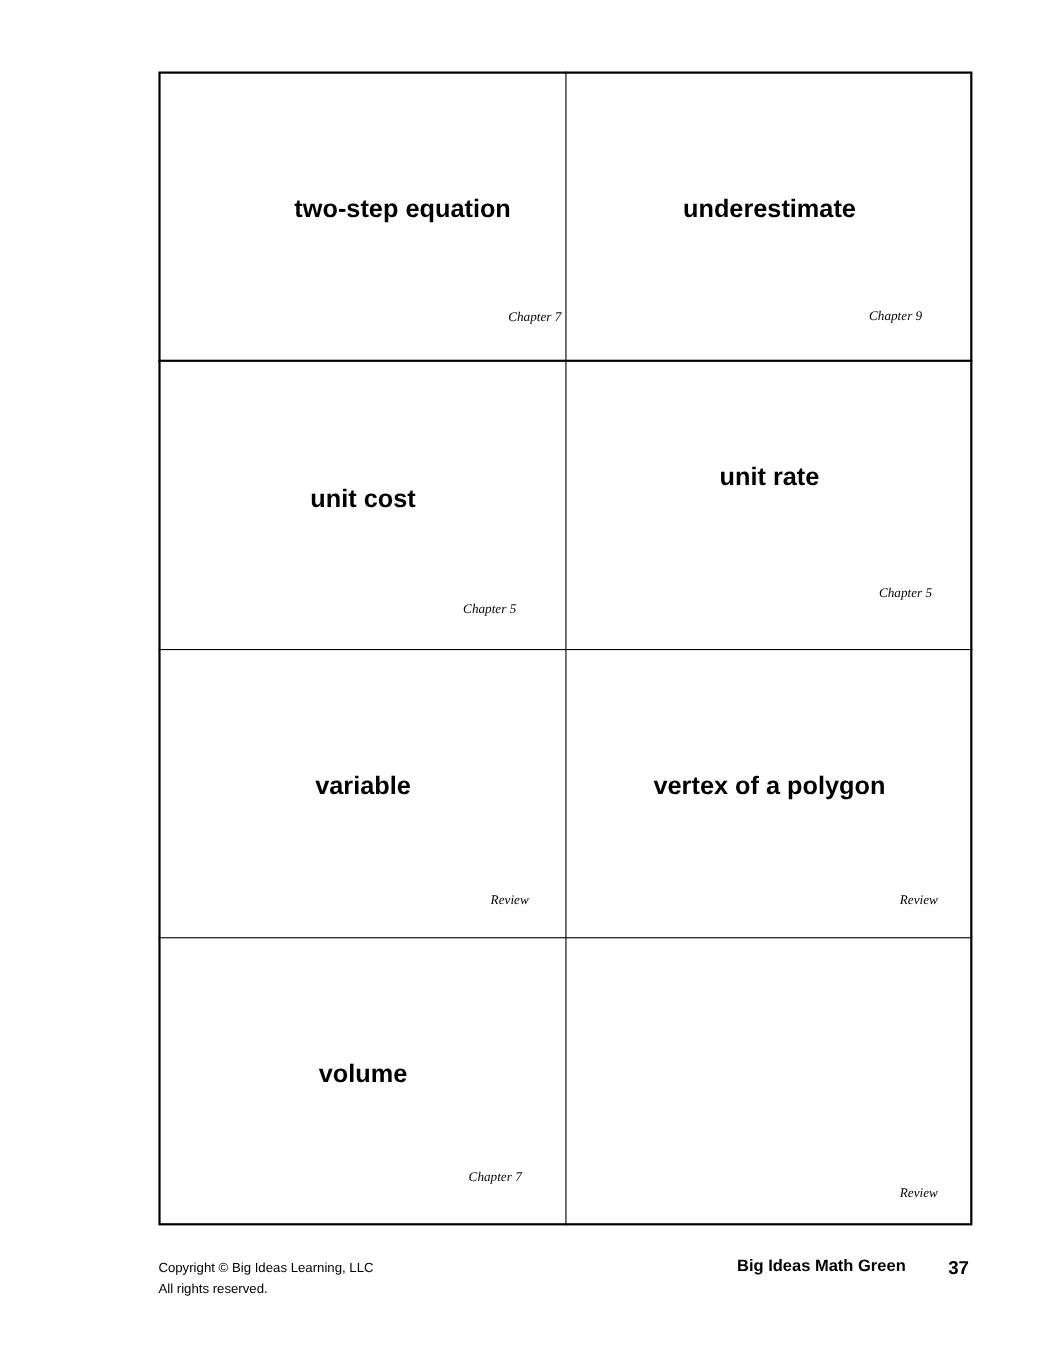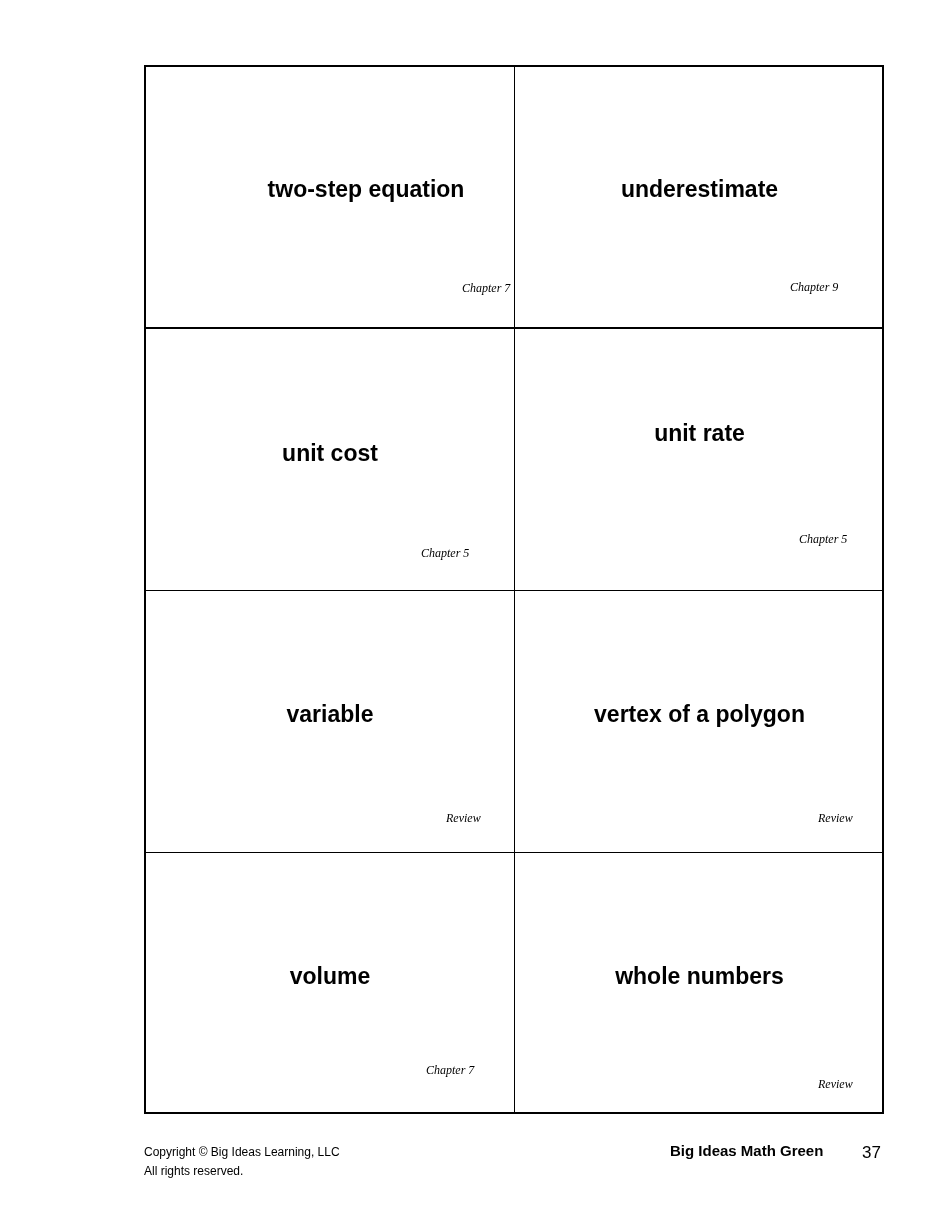--- a/index.html
+++ b/index.html
@@ -5,21 +5,21 @@
   html, body { margin: 0; padding: 0; background: #fff; }
   body { width: 950px; height: 1230px; position: relative; font-family: "Liberation Sans", sans-serif; color: #000; }
   .grid { position: absolute; left: 144px; top: 65px; width: 740px; height: 1049px; border: 2px solid #000; box-sizing: border-box; }
   .vline { position: absolute; left: 514px; top: 65px; width: 1px; height: 1049px; background: #000; }
   .hline { position: absolute; left: 144px; width: 740px; background: #000; }
   .card { position: absolute; }
   .term { position: absolute; left: 0; right: 0; text-align: center; font-weight: bold; font-size: 23px; white-space: nowrap; }
   .chap { position: absolute; font-family: "Liberation Serif", serif; font-style: italic; font-size: 12px; white-space: nowrap; }
   .foot { position: absolute; font-size: 12px; }
   .brand { position: absolute; font-weight: bold; font-size: 15px; }
-  .pagenum { position: absolute; font-weight: normal; font-size: 17px; }
+  .pagenum { position: absolute; font-weight: bold; font-size: 17px; }
 </style>
 </head>
 <body>
 
 <div class="grid"></div>
 <div class="vline"></div>
 <div class="hline" style="top:327px;height:2px;"></div>
 <div class="hline" style="top:590px;height:1px;"></div>
 <div class="hline" style="top:852px;height:1px;"></div>
 
@@ -48,20 +48,19 @@
 <div class="card" style="left:515px;top:591px;width:369px;height:261px;">
   <div class="term" style="top:110px;">vertex of a polygon</div>
   <div class="chap" style="left:303px;top:220px;">Review</div>
 </div>
 
 <div class="card" style="left:146px;top:853px;width:368px;height:260px;">
   <div class="term" style="top:110px;">volume</div>
   <div class="chap" style="left:280px;top:210px;">Chapter 7</div>
 </div>
 <div class="card" style="left:515px;top:853px;width:369px;height:260px;">
-  <div class="term" style="top:110px;">whole numbers</div>
   <div class="chap" style="left:303px;top:224px;">Review</div>
 </div>
 
 <div class="foot" style="left:144px;top:1145px;">Copyright © Big Ideas Learning, LLC</div>
 <div class="foot" style="left:144px;top:1164px;">All rights reserved.</div>
 <div class="brand" style="left:670px;top:1142px;">Big Ideas Math Green</div>
 <div class="pagenum" style="left:862px;top:1143px;">37</div>
 
 </body></html>

